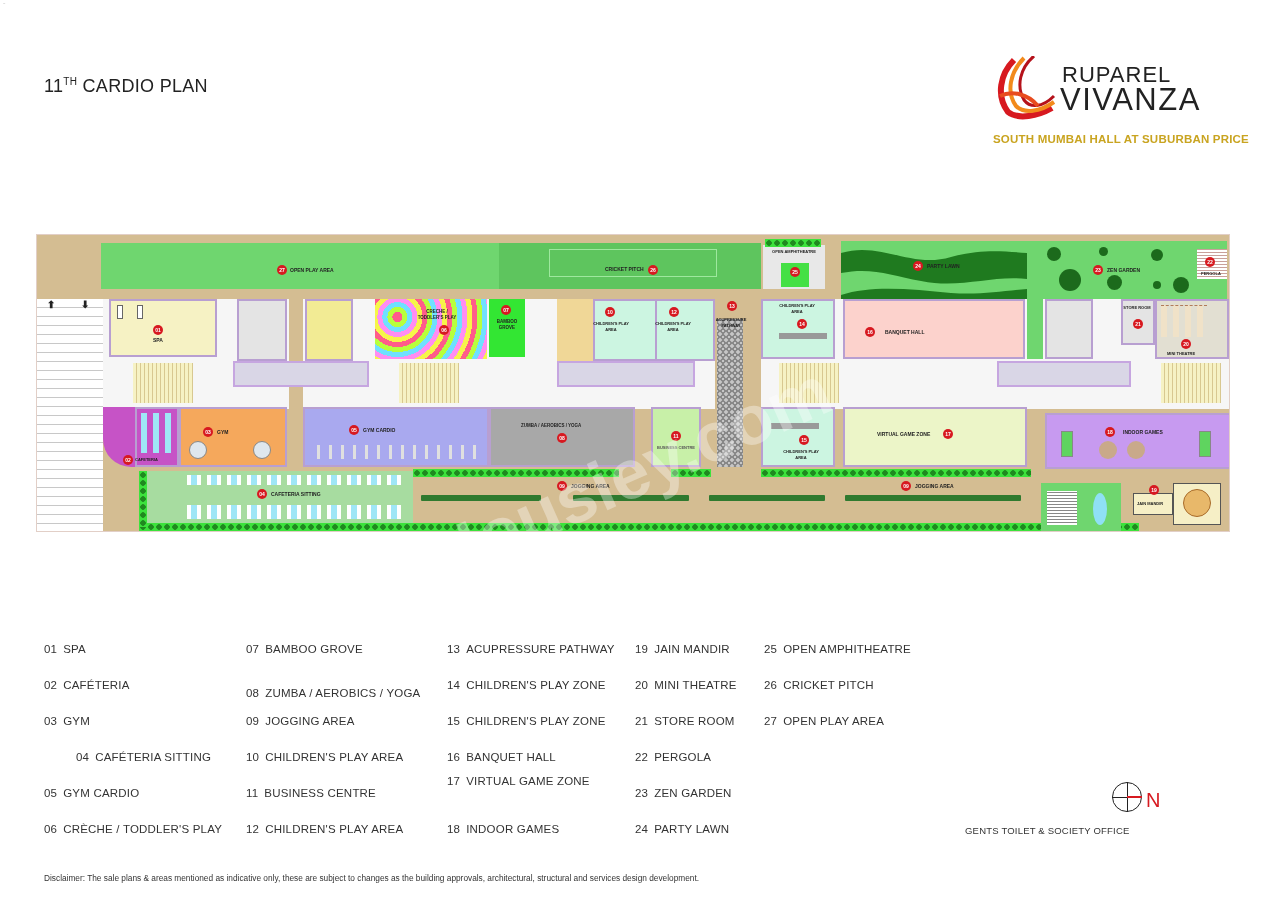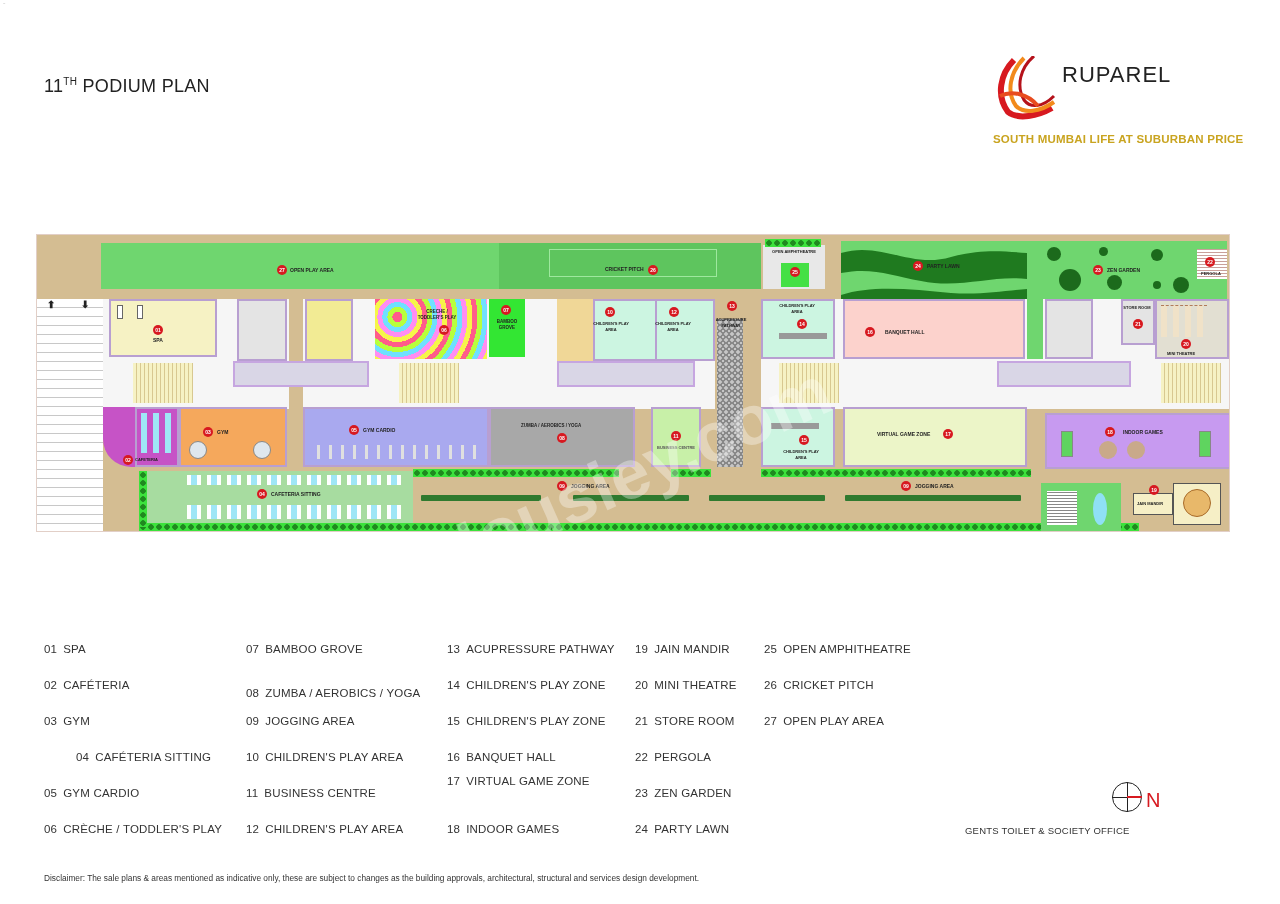--- a/index.html
+++ b/index.html
@@ -45,31 +45,32 @@
 
   .note { position: absolute; left: 965px; top: 825px; font-size: 9.5px; color: #333; letter-spacing: 0.2px; }
   .disclaimer { position: absolute; left: 44px; top: 873px; font-size: 8.3px; color: #333; line-height: 11px; }
   .corner-mark { position: absolute; left: 3px; top: 1px; font-size: 4px; color: #888; }
 </style>
 </head>
 <body>
 
 <span class="corner-mark">~</span>
 
-<div class="page-title"><span>11</span><sup>TH</sup><span> PODIUM PLAN</span></div>
+<div class="page-title"><span>11</span><sup>TH</sup><span> CARDIO PLAN</span></div>
 
 <div class="brand">
   <svg class="brand-mark" viewBox="0 0 62 64">
     <path d="M20 4 C6 18, 2 40, 14 56 C24 64, 44 60, 58 52" fill="none" stroke="#d71920" stroke-width="6"></path>
     <path d="M30 2 C16 16, 12 36, 22 50 C30 58, 46 56, 60 46" fill="none" stroke="#f28a1c" stroke-width="4"></path>
     <path d="M40 0 C26 12, 22 30, 30 44 C36 52, 48 52, 60 40" fill="none" stroke="#b5121b" stroke-width="3"></path>
     <path d="M6 40 C18 34, 34 38, 44 50" fill="none" stroke="#e84b1e" stroke-width="4"></path>
   </svg>
   <div class="brand-line1">RUPAREL</div>
-  <div class="brand-tagline">SOUTH MUMBAI LIFE AT SUBURBAN PRICE</div>
+  <div class="brand-line2">VIVANZA</div>
+  <div class="brand-tagline">SOUTH MUMBAI HALL AT SUBURBAN PRICE</div>
 </div>
 
 <div class="plan">
 
   <div class="zone" style="left:64px;top:8px;width:398px;height:46px;background:#6fd66f;"></div>
   <div class="pin" style="left:240px;top:30px;">27</div>
   <div class="lbl" style="left:253px;top:32px;">OPEN PLAY AREA</div>
 
   <div class="zone" style="left:462px;top:8px;width:262px;height:46px;background:#5ec55e;"></div>
   <div class="zone" style="left:512px;top:14px;width:168px;height:28px;border:1px solid #9ee89e;"></div>

